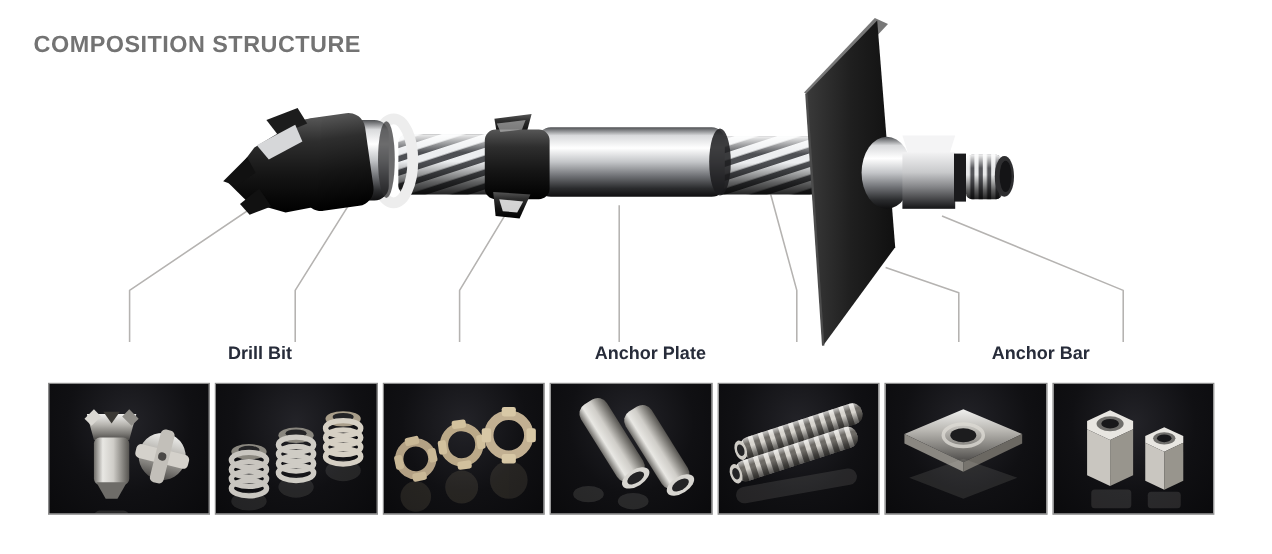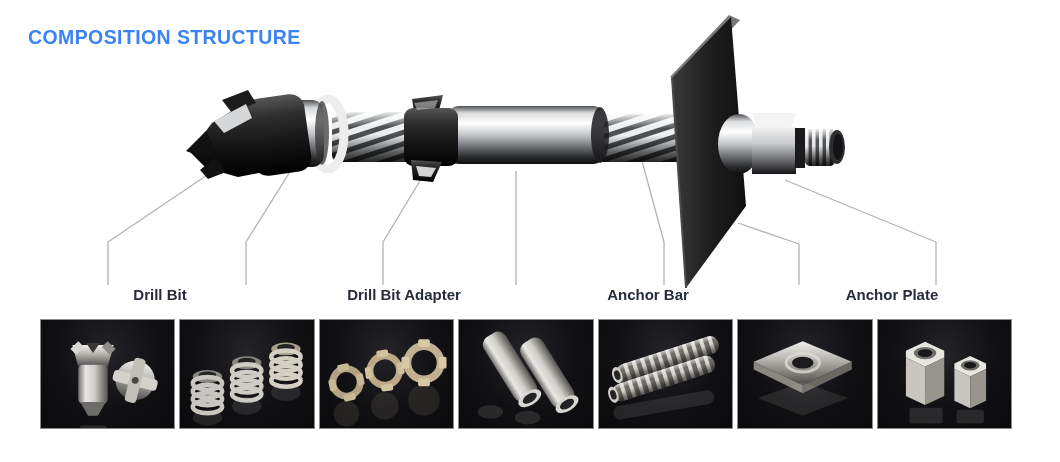--- a/index.html
+++ b/index.html
@@ -2,25 +2,25 @@
 <html><head>
 <meta charset="utf-8">
 <style>
   html,body{margin:0;padding:0;background:#ffffff;}
   .canvas{
     position:relative;width:1060px;height:462px;background:#ffffff;
     font-family:"Liberation Sans",sans-serif;overflow:hidden;
   }
   .section-title{
     position:absolute;left:28px;top:26px;margin:0;
-    font-size:19.5px;font-weight:700;letter-spacing:.4px;color:#3b82f6;
+    font-size:19.5px;font-weight:700;letter-spacing:.4px;color:#737373;
   }
   .assembly-svg{position:absolute;left:0;top:0;}
   .labels-row{
-    position:absolute;left:40px;top:284px;width:972px;height:22px;
+    position:absolute;left:56px;top:284px;width:972px;height:22px;
     display:flex;gap:4px;
   }
   .part-label{
     flex:1;text-align:center;font-size:15px;font-weight:700;color:#272c3a;
     white-space:nowrap;line-height:22px;
   }
   .photo-strip{
     position:absolute;left:40px;top:319px;width:972px;height:110px;
     display:flex;gap:4px;
   }
@@ -167,23 +167,22 @@
         <rect x="805" y="129" width="30" height="37" rx="5" fill="url(#patRidge)"></rect>
         <rect x="805" y="129" width="30" height="37" rx="5" fill="url(#gShade)"></rect>
       </g>
       <ellipse cx="837" cy="147" rx="8" ry="17" fill="#2e2e30"></ellipse>
       <ellipse cx="838" cy="147" rx="5" ry="13" fill="#141416"></ellipse>
     </g>
   </svg>
 
   <div class="labels-row">
     <div class="part-label">Drill Bit</div>
-    <div class="part-label">Drill Bit Adapter</div>
+    <div class="part-label">Anchor Plate</div>
     <div class="part-label">Anchor Bar</div>
-    <div class="part-label">Anchor Plate</div>
   </div>
 
   <div class="photo-strip">
 
     <figure class="photo-panel">
       <svg viewBox="0 0 136 107">
         <g>
           <g transform="translate(28,14)">
             <polygon points="4,10 46,10 40,32 10,32" fill="url(#mSteel)"></polygon>
             <polygon points="18,8 32,8 25,18" fill="#3a3834"></polygon>

